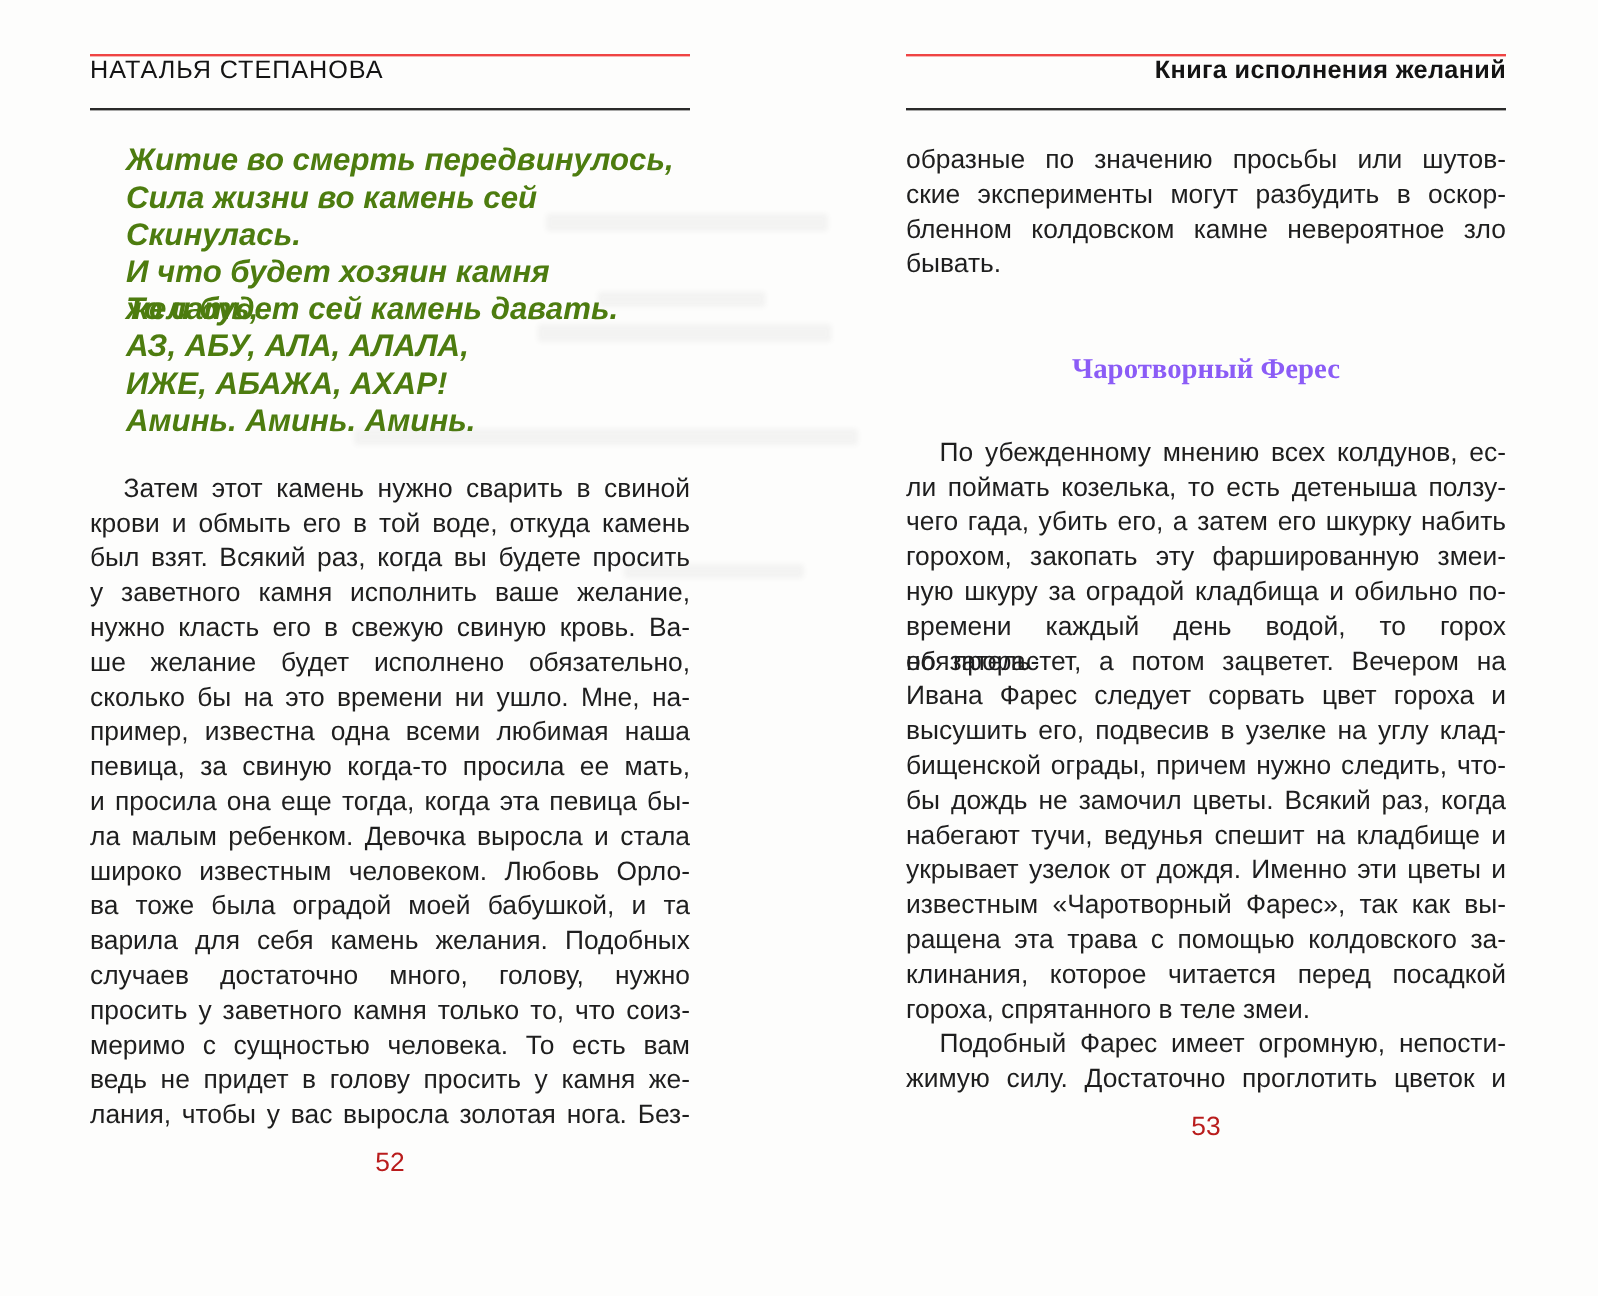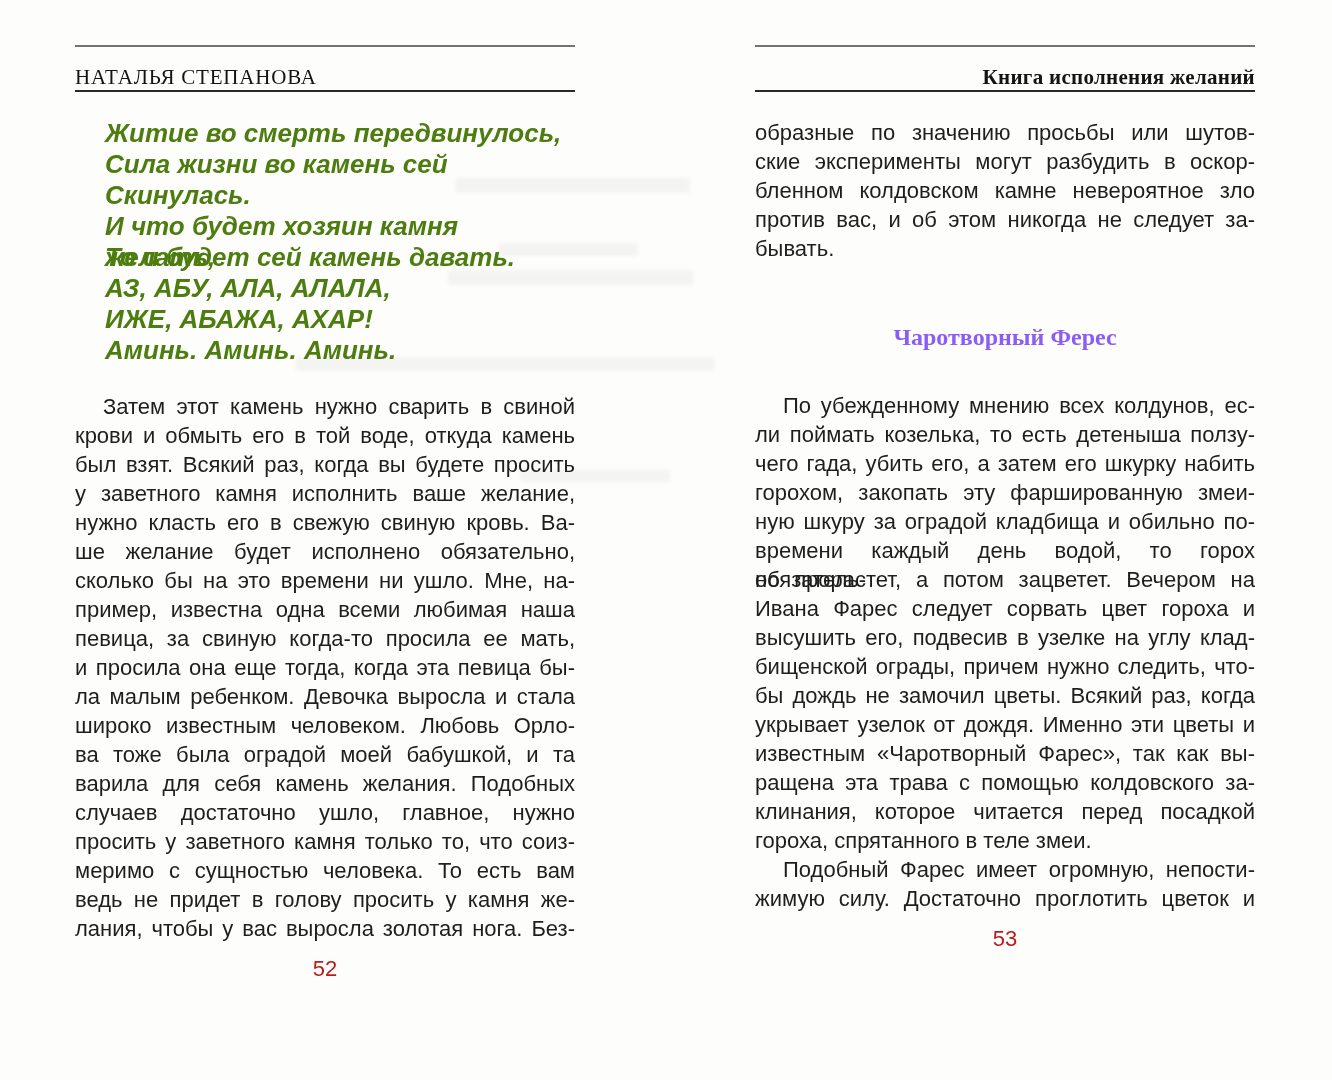--- a/index.html
+++ b/index.html
@@ -10,25 +10,25 @@
     color: #1e1e1e;
     overflow: hidden;
   }
   .spread { position: relative; width: 1332px; height: 1080px; }
 
   .page { position: absolute; top: 45px; width: 500px; }
   .page-left  { left: 75px; }
   .page-right { left: 755px; }
 
   .running-head {
-    border-top: 2px solid #737373;
+    border-top: 2px solid #ef4444;
     border-bottom: 2px solid #2a2a2a;
     height: 43px;
-    display: flex; align-items: flex-end;
-    font-family: Liberation Serif, serif;
+    display: flex; align-items: flex-start;
+    font-family: Liberation Sans, sans-serif;
     font-size: 21px;
     letter-spacing: 0.8px;
     color: #141414;
   }
   .running-head.align-right { justify-content: flex-end; font-weight: 700; letter-spacing: 0.3px; }
 
   .verse {
     margin: 26px 0 0 30px;
     font-style: italic;
     font-weight: 700;
@@ -103,21 +103,21 @@
         <div class="line just">нужно класть его в свежую свиную кровь. Ва-</div>
         <div class="line just">ше желание будет исполнено обязательно,</div>
         <div class="line just">сколько бы на это времени ни ушло. Мне, на-</div>
         <div class="line just">пример, известна одна всеми любимая наша</div>
         <div class="line just">певица, за свиную когда-то просила ее мать,</div>
         <div class="line just">и просила она еще тогда, когда эта певица бы-</div>
         <div class="line just">ла малым ребенком. Девочка выросла и стала</div>
         <div class="line just">широко известным человеком. Любовь Орло-</div>
         <div class="line just">ва тоже была оградой моей бабушкой, и та</div>
         <div class="line just">варила для себя камень желания. Подобных</div>
-        <div class="line just">случаев достаточно ушло, главное, нужно</div>
+        <div class="line just">случаев достаточно много, голову, нужно</div>
         <div class="line just">просить у заветного камня только то, что соиз-</div>
         <div class="line just">меримо с сущностью человека. То есть вам</div>
         <div class="line just">ведь не придет в голову просить у камня же-</div>
         <div class="line just">лания, чтобы у вас выросла золотая нога. Без-</div>
       </div>
 
     <div class="page-number">52</div>
 
     <div class="ghost" style="left:380px; top:133px; width:235px; height:15px;"></div>
     <div class="ghost" style="left:423px; top:198px; width:140px; height:13px;"></div>
@@ -129,39 +129,39 @@
   <div class="page page-right">
     <div class="running-head align-right">
       <span>Книга исполнения желаний</span>
     </div>
 
     <div class="para">
 
     <div class="line just">образные по значению просьбы или шутов-</div>
         <div class="line just">ские эксперименты могут разбудить в оскор-</div>
         <div class="line just">бленном колдовском камне невероятное зло</div>
-        <div class="line just">против вас, и об этом никогда не следует за-</div>
         <div class="line plain">бывать.</div>
       </div>
 
     <h2 class="chapter-heading">Чаротворный Ферес</h2>
 
     <div class="para after-heading">
 
     <div class="line just indent">По убежденному мнению всех колдунов, ес-</div>
         <div class="line just">ли поймать козелька, то есть детеныша ползу-</div>
         <div class="line just">чего гада, убить его, а затем его шкурку набить</div>
         <div class="line just">горохом, закопать эту фаршированную змеи-</div>
         <div class="line just">ную шкуру за оградой кладбища и обильно по-</div>
         <div class="line just">времени каждый день водой, то горох обязатель-</div>
         <div class="line just">но прорастет, а потом зацветет. Вечером на</div>
         <div class="line just">Ивана Фарес следует сорвать цвет гороха и</div>
         <div class="line just">высушить его, подвесив в узелке на углу клад-</div>
         <div class="line just">бищенской ограды, причем нужно следить, что-</div>
         <div class="line just">бы дождь не замочил цветы. Всякий раз, когда</div>
+        <div class="line just">набегают тучи, ведунья спешит на кладбище и</div>
         <div class="line just">укрывает узелок от дождя. Именно эти цветы и</div>
         <div class="line just">известным «Чаротворный Фарес», так как вы-</div>
         <div class="line just">ращена эта трава с помощью колдовского за-</div>
         <div class="line just">клинания, которое читается перед посадкой</div>
         <div class="line plain">гороха, спрятанного в теле змеи.</div>
       </div>
 
     <div class="para flow">
 
     <div class="line just indent">Подобный Фарес имеет огромную, непости-</div>

